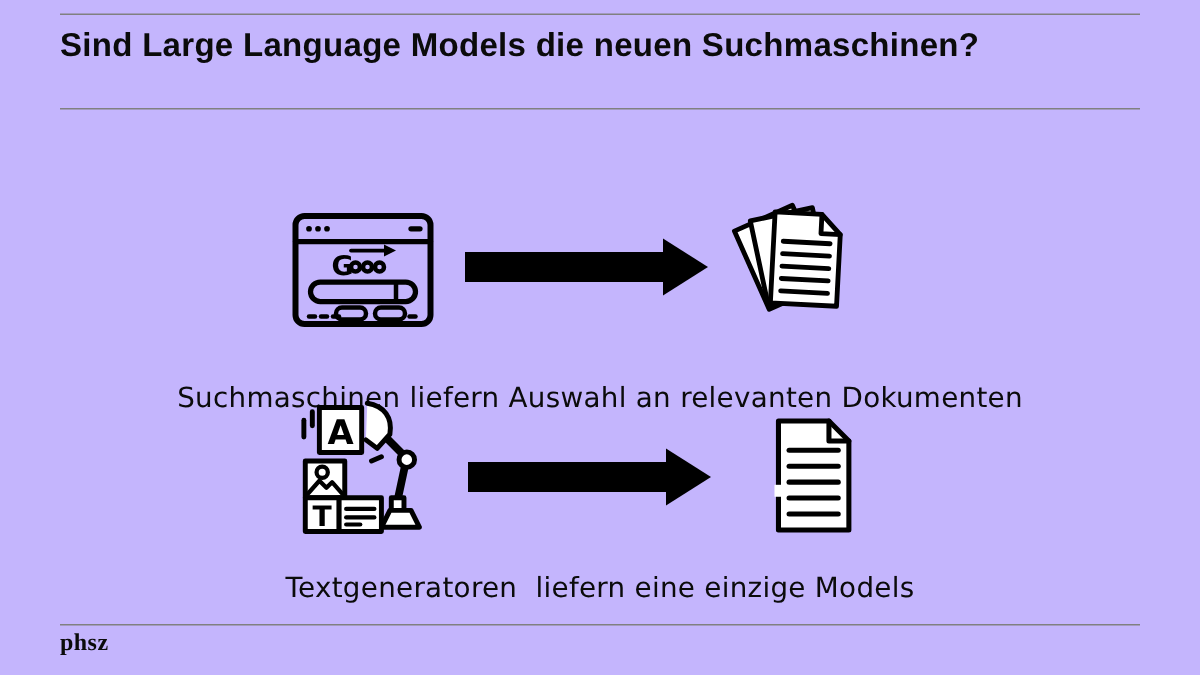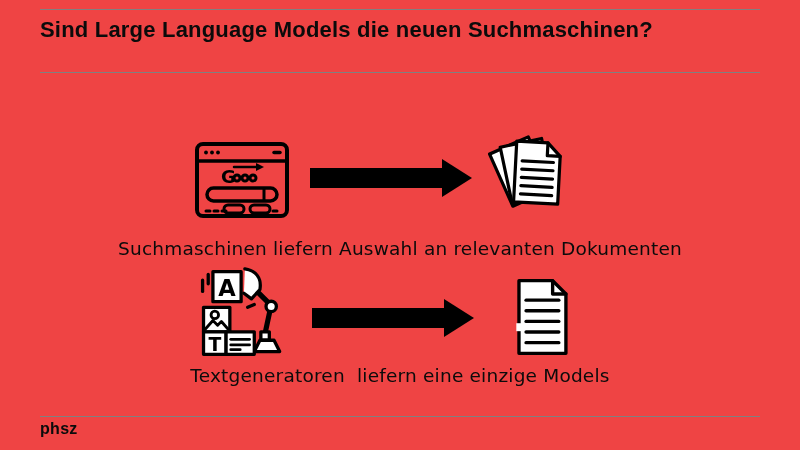--- a/index.html
+++ b/index.html
@@ -1,48 +1,48 @@
 <!DOCTYPE html>
 <html><head>
 <meta charset="utf-8">
 <style>
   html,body { margin:0; padding:0; background:#ffffff; }
   .slide {
-    position:relative; width:800px; height:450px; background:#ef4444;
+    position:relative; width:800px; height:450px; background:#c4b5fd;
     font-family:"Liberation Sans", sans-serif; color:#111111; overflow:hidden;
   }
   .hline { position:absolute; left:40px; width:720px; height:0; border-top:1px solid #808080; }
   .hline.top    { top:9px; }
   .hline.subtitle { top:72px; }
   .hline.footer { top:416px; }
   .title {
     position:absolute; left:40px; top:17px; width:720px;
     font-size:22px; font-weight:bold; letter-spacing:0.2px; color:#0b0b0b;
   }
   .caption {
     position:absolute; left:0; width:800px; text-align:center;
     font-family:"DejaVu Sans", sans-serif; font-size:18.5px; color:#0b0b0b;
-    white-space:pre; letter-spacing:0.2px;
+    white-space:pre; letter-spacing:0.2px;margin-top:17px;
   }
   .caption.row1 { top:238px; }
   .caption.row2 { top:365px; }
   .icon { position:absolute; }
   .icon-browser   { left:194px; top:141px; }
   .icon-docstack  { left:484px; top:131px; }
   .icon-robot     { left:196px; top:266px; }
   .icon-singledoc { left:511px; top:277px; }
   .arrow { position:absolute; display:flex; align-items:center; }
   .arrow.row1 { left:310px; top:159px; }
   .arrow.row2 { left:312px; top:299px; }
   .arrow .shaft { width:132px; height:20px; background:#000; }
   .arrow .head  { width:0; height:0; border-top:19px solid transparent;
                   border-bottom:19px solid transparent; border-left:30px solid #000; }
   .footer-text {
     position:absolute; left:40px; top:420px;
-    font-size:16px; font-weight:bold; color:#0b0b0b; letter-spacing:0.3px;
+    font-size:16px; font-weight:bold; color:#0b0b0b; letter-spacing:0.3px;font-family:Liberation Serif, serif;
   }
   svg text { font-family:"DejaVu Sans", sans-serif; font-weight:bold; fill:#000; }
 </style>
 </head>
 <body>
 
 <div class="slide">
 
   <div class="hline top"></div>
 

